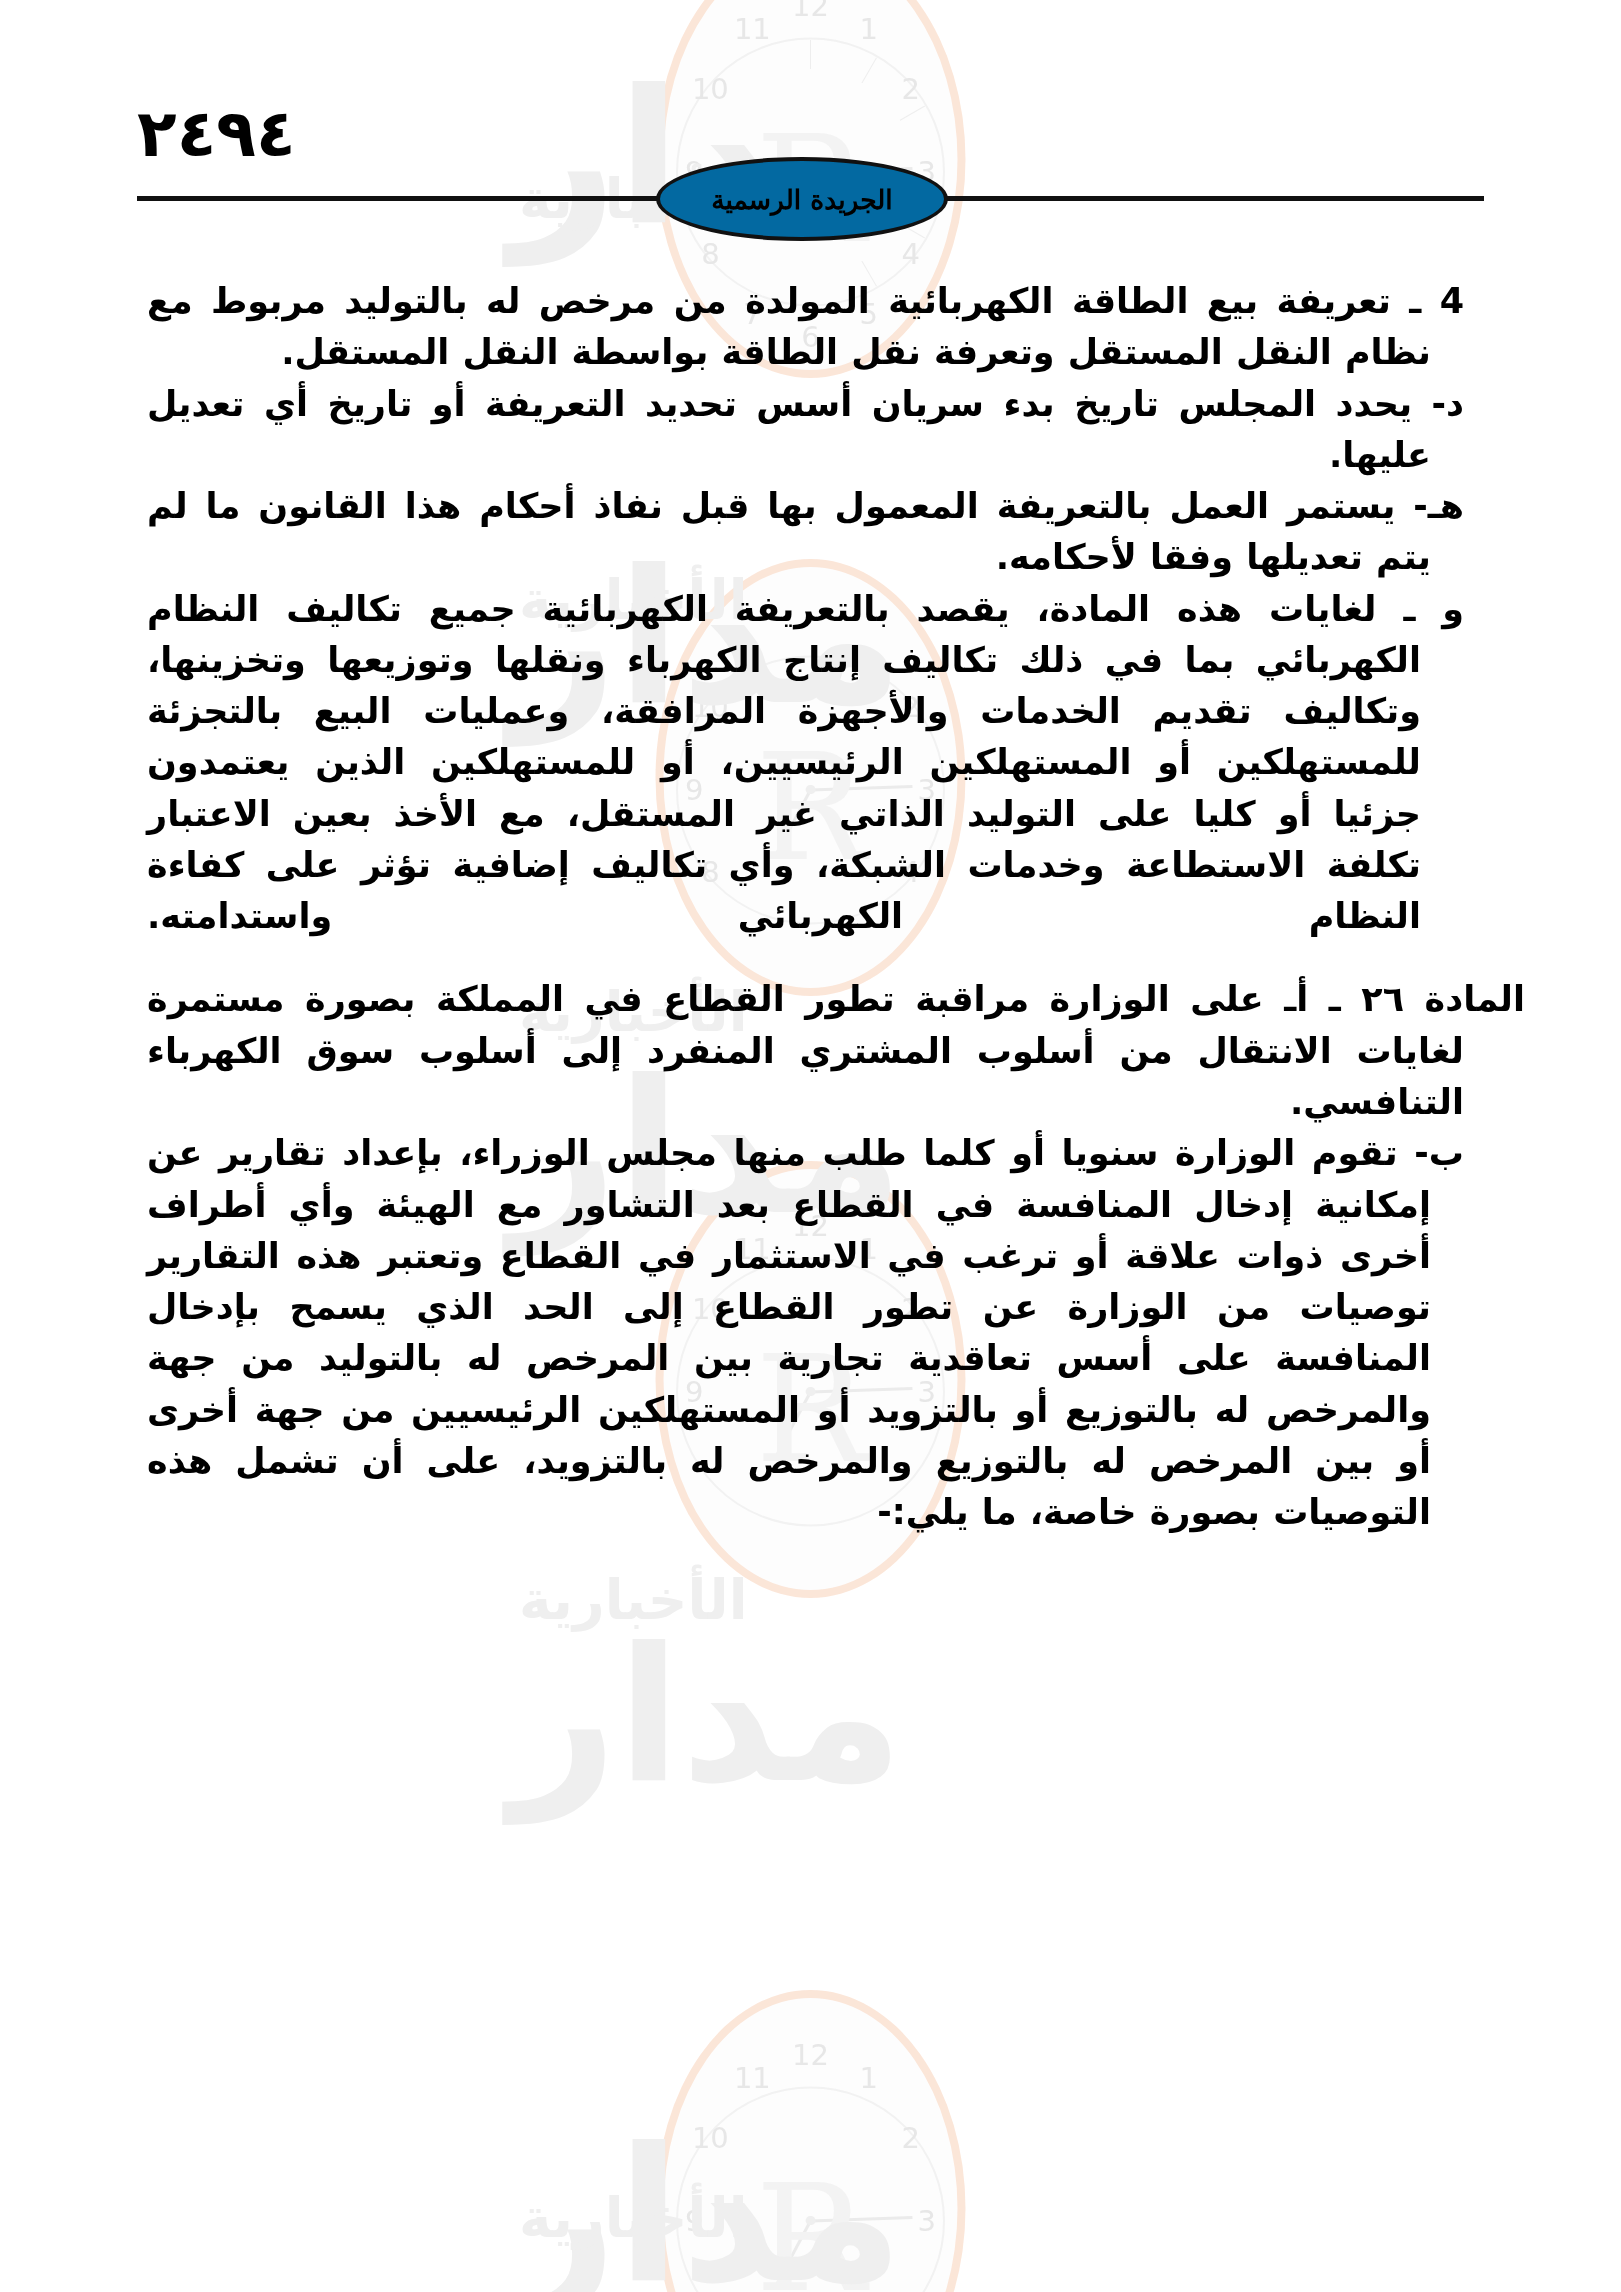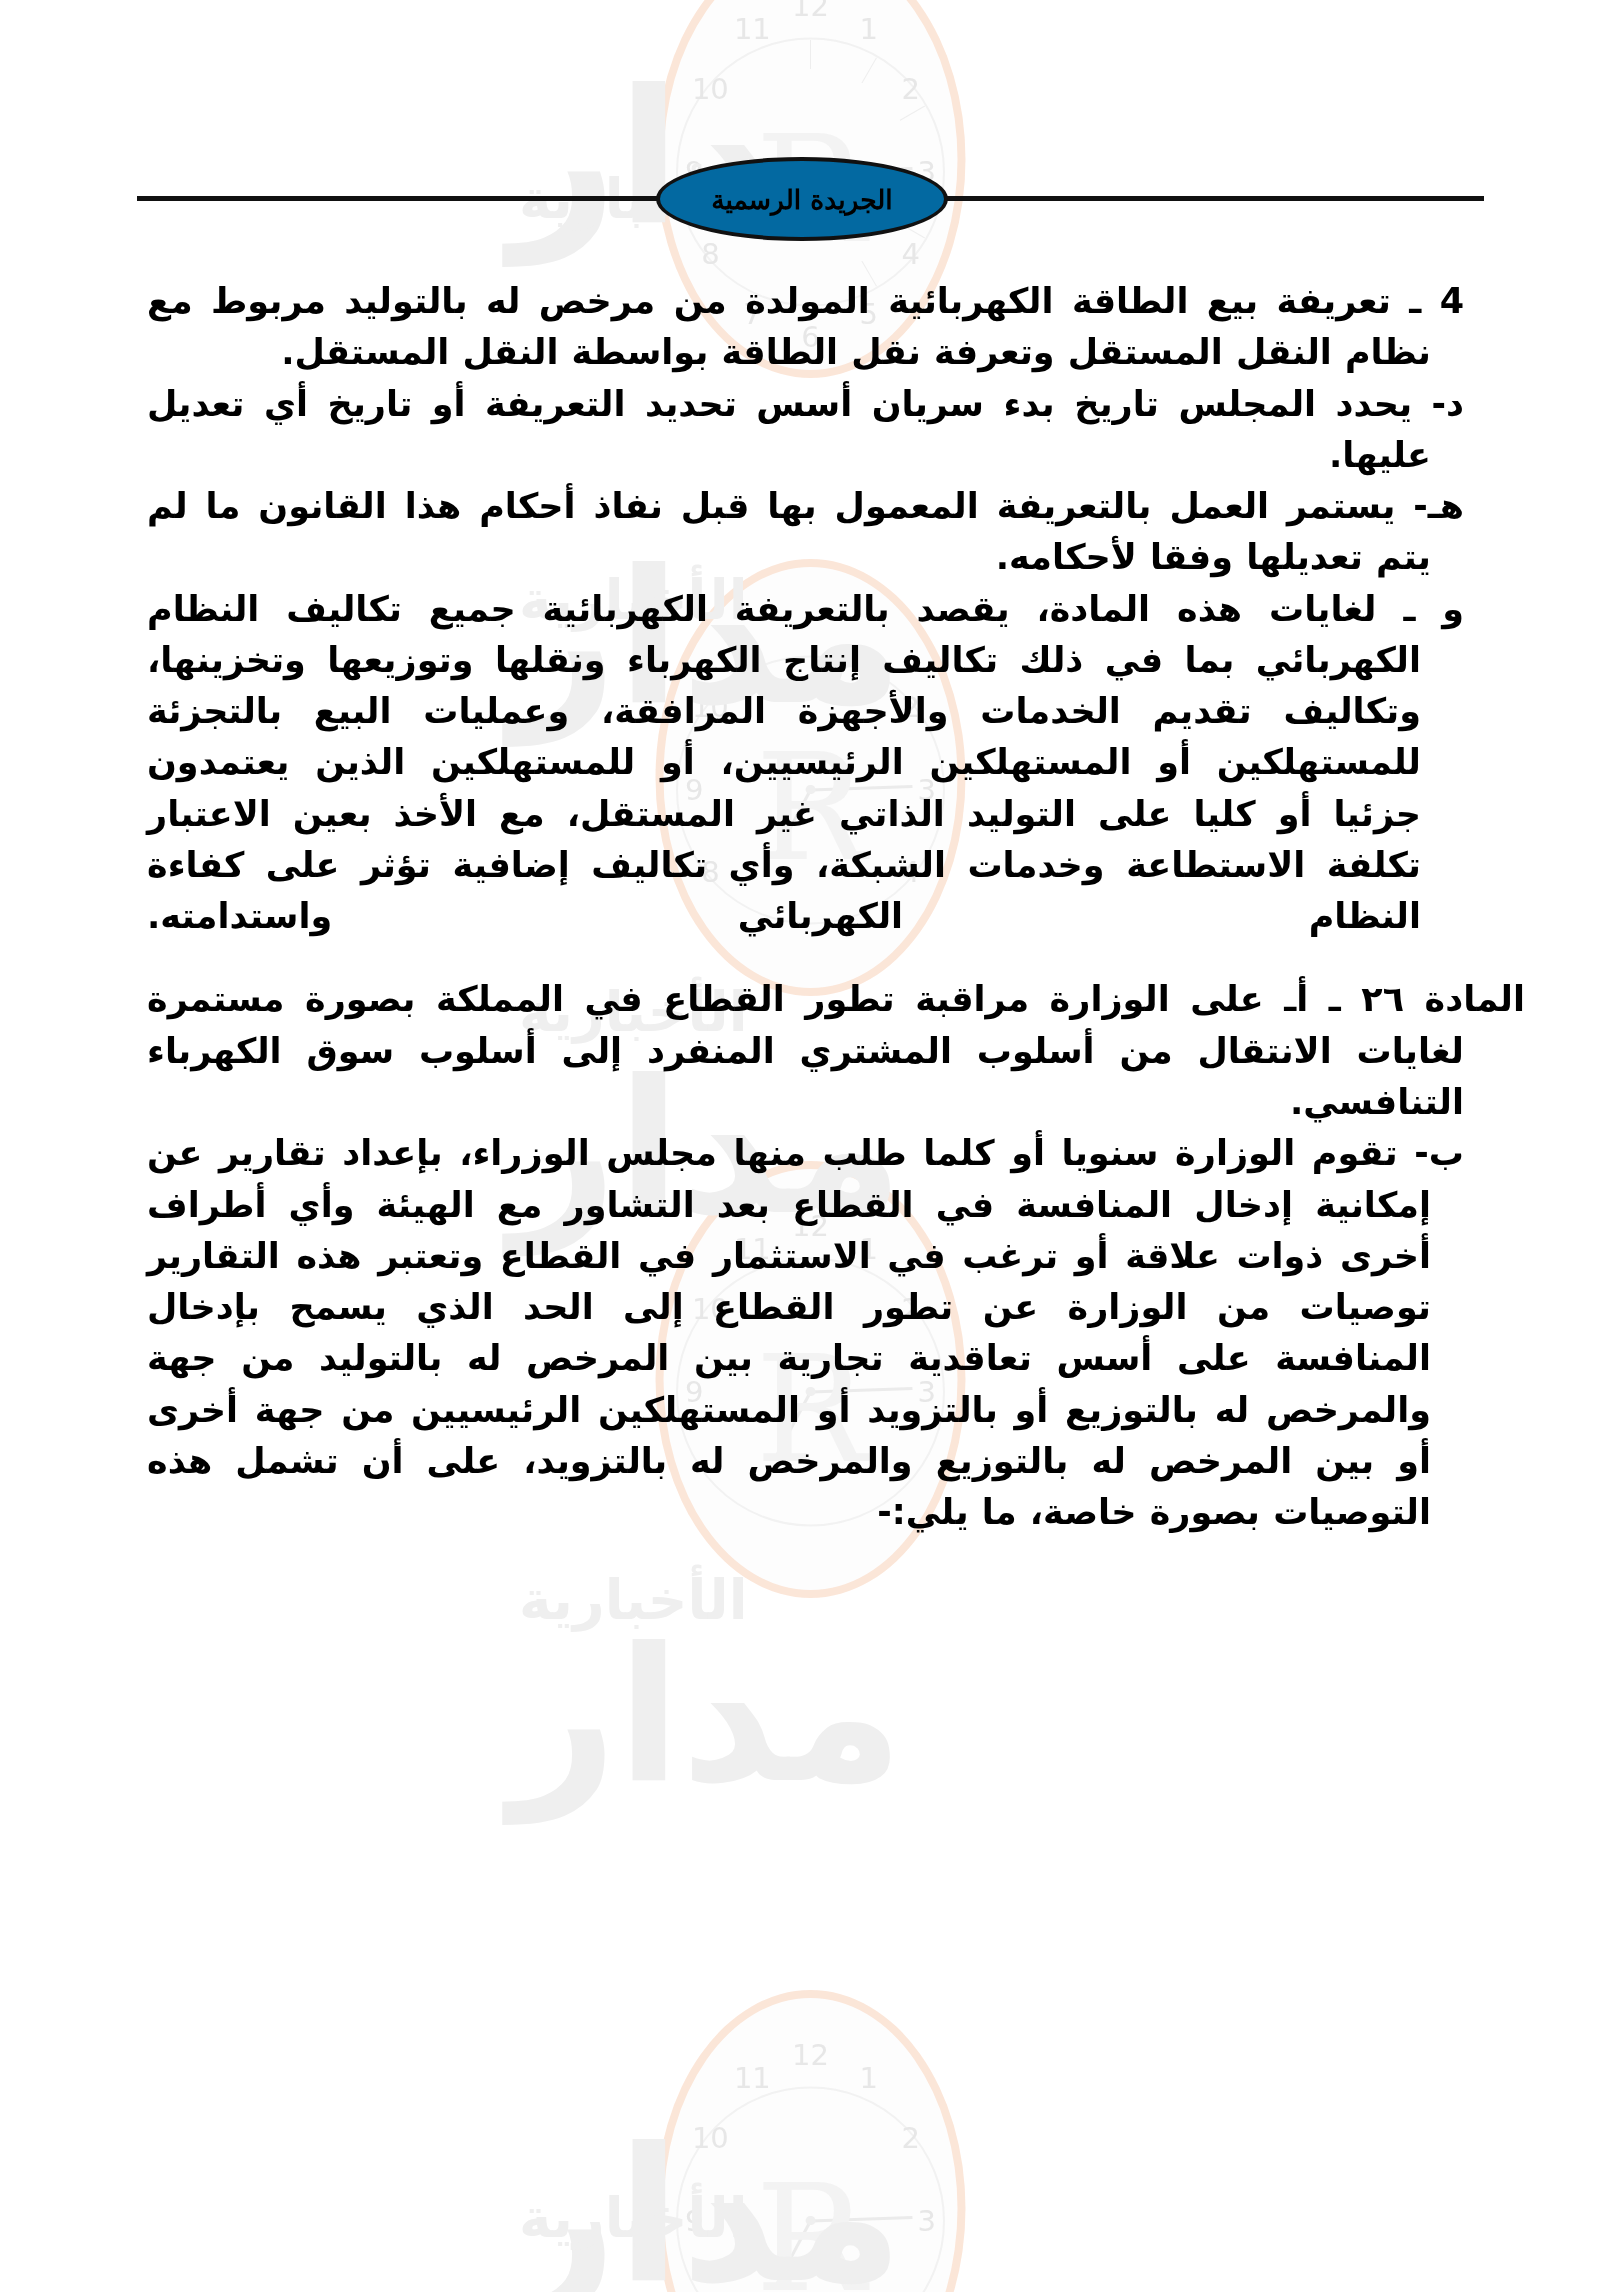--- a/index.html
+++ b/index.html
@@ -274,20 +274,21 @@
     <div class="wm-word wm-akhbaria" style="left:519px; top:980px;">الأخبارية</div>
 
     <div class="wm-word wm-madar" style="left:510px; top:1607px;">مدار</div>
     <div class="wm-word wm-akhbaria" style="left:519px; top:1568px;">الأخبارية</div>
 
     <div class="wm-word wm-madar" style="left:510px; top:2107px;">مدار</div>
     <div class="wm-word wm-akhbaria" style="left:519px; top:2186px;">الأخبارية</div>
   </div>
 
   <div class="header">
+    <div class="page-number">٢٤٩٤</div>
     <div class="header-rule"></div>
     <div class="gazette-oval">
       <span>الجريدة الرسمية</span>
     </div>
   </div>
 
   <div class="content">
     <p class="para indent-1 last-right">4 ـ تعريفة بيع الطاقة الكهربائية المولدة من مرخص له بالتوليد مربوط مع نظام النقل المستقل وتعرفة نقل الطاقة بواسطة النقل المستقل.</p>
     <p class="para indent-1 last-right">د- يحدد المجلس تاريخ بدء سريان أسس تحديد التعريفة أو تاريخ أي تعديل عليها.</p>
     <p class="para indent-1 last-right">هـ- يستمر العمل بالتعريفة المعمول بها قبل نفاذ أحكام هذا القانون ما لم يتم تعديلها وفقا لأحكامه.</p>

